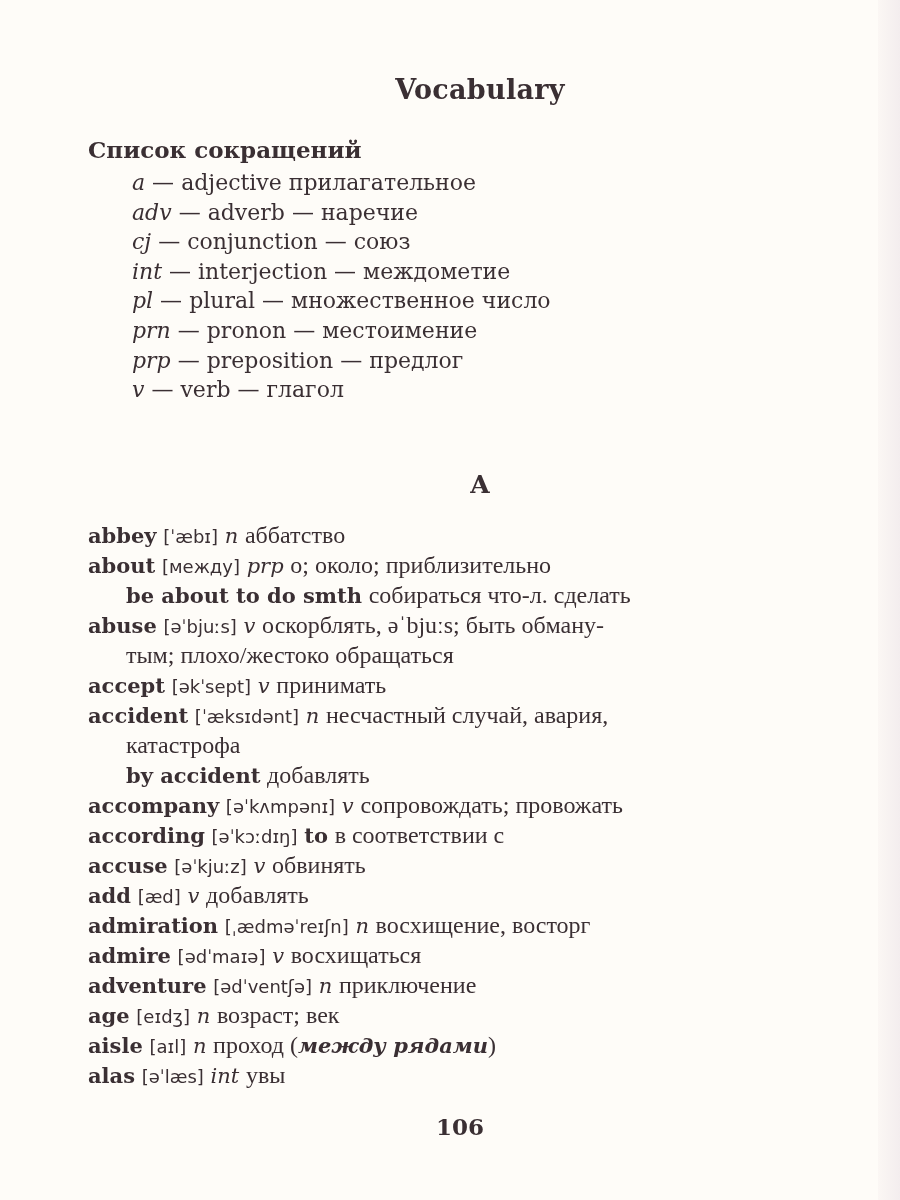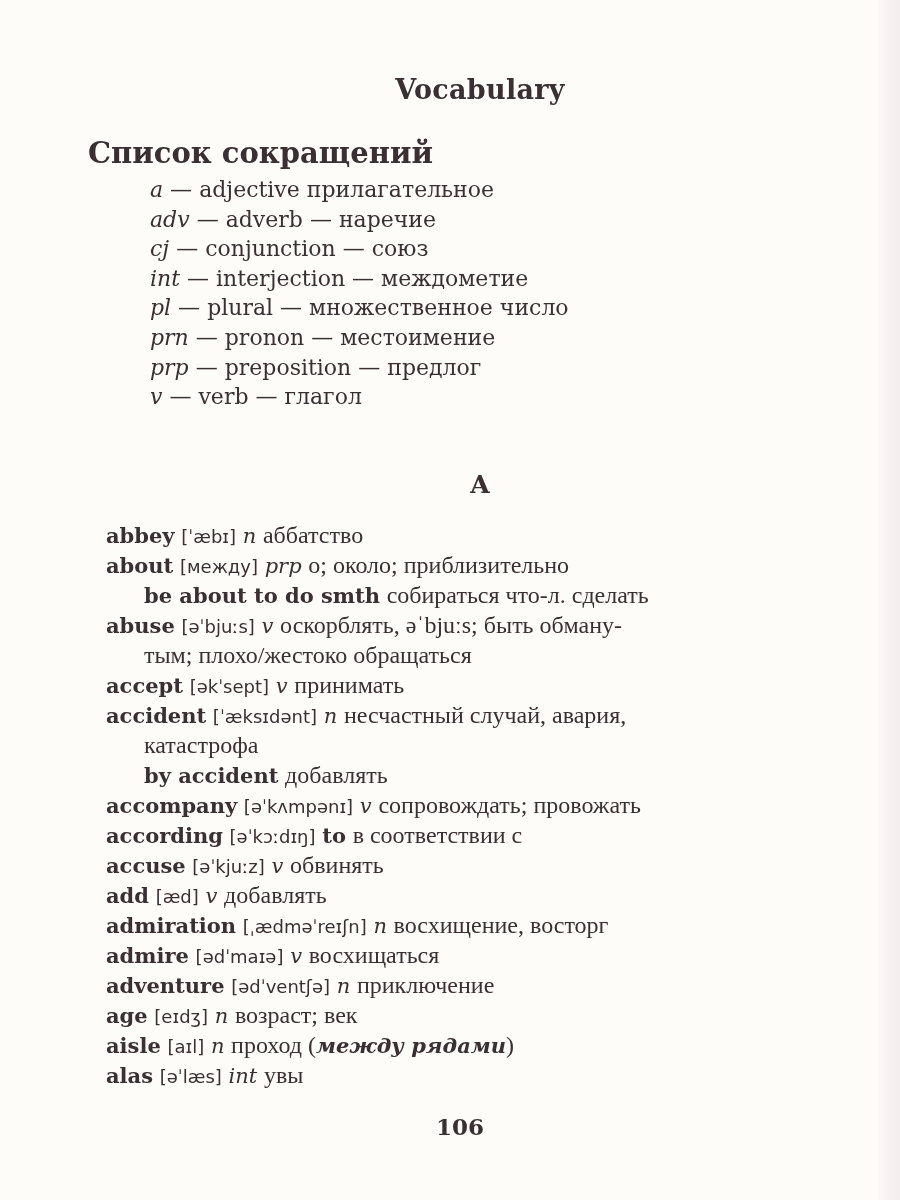--- a/index.html
+++ b/index.html
@@ -13,30 +13,30 @@
   .page-edge {
     position: absolute; right: 0; top: 0; width: 22px; height: 1200px;
     background: linear-gradient(to right, #fbf7f4, #f3edee);
   }
   .title {
     position: absolute; left: 0; width: 960px; top: 74px;
     text-align: center; font-weight: bold; font-size: 27px; letter-spacing: 0.3px;
   }
   .abbr-heading {
     position: absolute; left: 88px; top: 136px;
-    font-weight: bold; font-size: 29px;
+    font-weight: bold; font-size: 23px;
   }
-  .abbr-list { position: absolute; left: 150px; top: 168px; margin-top: 7px; }
+  .abbr-list { position: absolute; left: 132px; top: 168px; }
   .abbr-row { height: 29.6px; line-height: 29.6px; font-size: 22px; white-space: nowrap; }
   .abbr-row .ab { font-style: italic; }
   .letter {
     position: absolute; left: 0; width: 960px; top: 470px;
     text-align: center; font-weight: bold; font-size: 25px;
   }
-  .entries { position: absolute; left: 106px; top: 520px; width: 790px; }
+  .entries { position: absolute; left: 88px; top: 520px; width: 790px; }
   .line { height: 30px; line-height: 30px; font-size: 21px; white-space: nowrap; }
   .line.indent { padding-left: 38px; }
   .hw { font-weight: bold; }
   .tr { font-family: "DejaVu Sans", sans-serif; font-size: 18px; }
   .pos { font-style: italic; }
   .ital { font-style: italic; font-weight: bold; }
   .trans { font-family: "Liberation Serif", serif; font-size: 24px; }
   .page-number {
     position: absolute; left: 0; width: 920px; top: 1113px;
     text-align: center; font-weight: bold; font-size: 23px;

